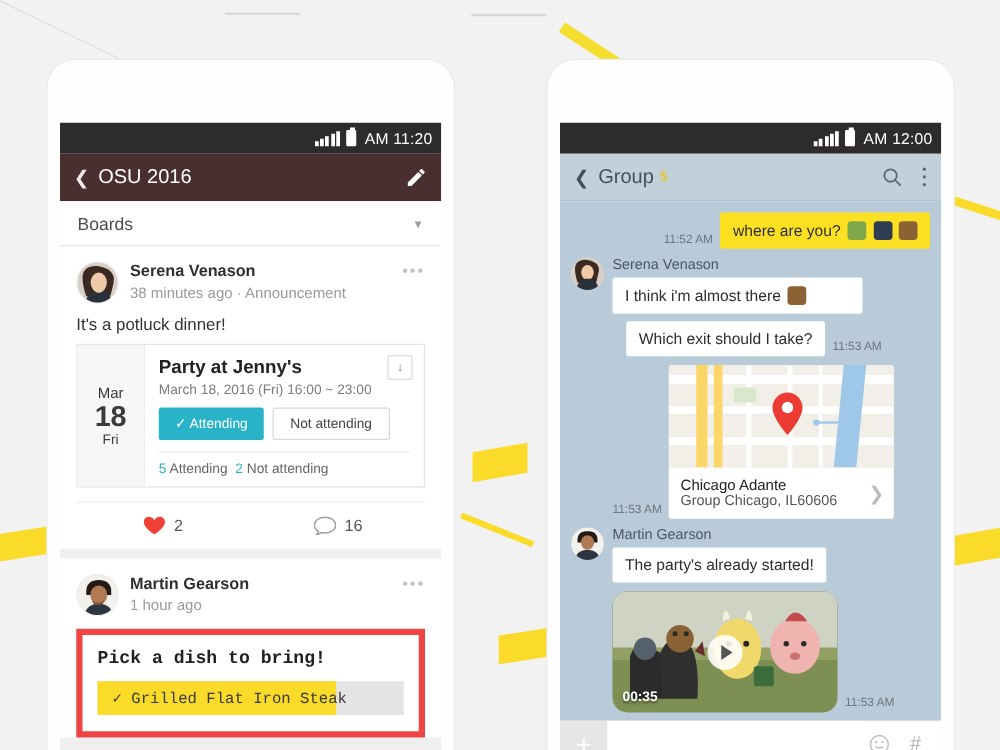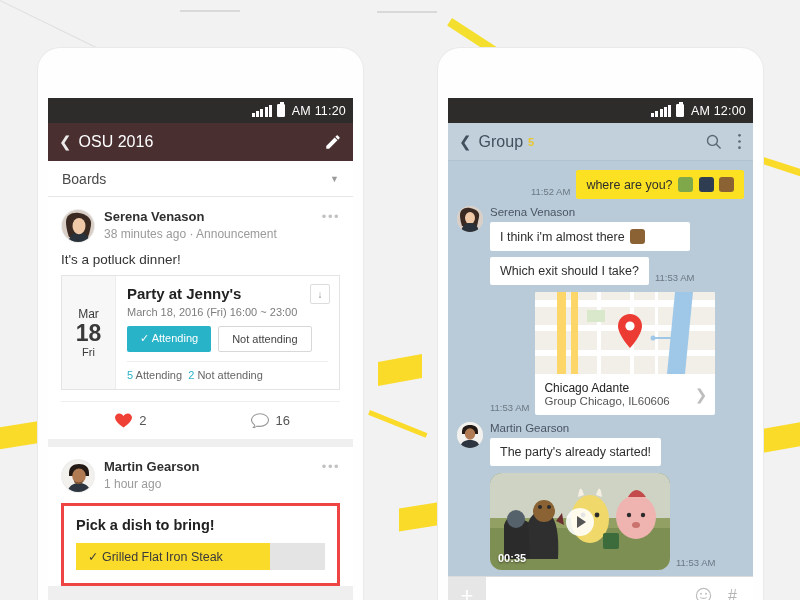--- a/index.html
+++ b/index.html
@@ -104,21 +104,21 @@
   .evcount b { color:#29b3c8; font-weight:normal; }
   .dl { position:absolute; right:9px; top:8px; width:20px; height:20px;
     border:1px solid #dcdcdc; border-radius:2px; display:flex;
     align-items:center; justify-content:center; color:#8a8a8a; font-size:10px;}
 
   .reacts { display:flex; align-items:center; border-top:1px solid #eee;
     margin-top:11px; }
   .react { flex:1; display:flex; align-items:center; justify-content:center;
     gap:7px; padding:11px 0; font-size:13px; color:#555; }
 
-  .poll { border:3px solid #ef4444; padding:11px 12px 13px; }
+  .poll { border:5px solid #ef4444; padding:11px 12px 13px;font-family:Liberation Mono, monospace; }
   .polltitle { font-size:14.5px; font-weight:bold; color:#222; margin-bottom:10px;}
   .pollbar { height:27px; background:#e4e4e4; display:flex; align-items:center;
     position:relative; }
   .pollfill { position:absolute; left:0; top:0; bottom:0; background:#fbdb2a; }
   .polllabel { position:relative; font-size:12.5px; color:#3a3a3a;
     padding-left:12px; }
 
   
   .hdr-r { height:38px; background:#c2d0dc; display:flex; align-items:center;
     padding:0 11px; color:#41505c; border-bottom:1px solid #b3c2cf; }
@@ -368,21 +368,21 @@
             <ellipse cx="13" cy="12" rx="5" ry="6" fill="#f0c9a8"></ellipse>
             <path d="M4 26c1-7 5-9 9-9s8 2 9 9z" fill="#29323a"></path>
           </svg>
         </div>
         <div>
           <div class="sender">Serena Venason</div>
           <div class="bub" style="margin-bottom:6px;">
             <span>I think i'm almost there</span>
             <span class="emoji" style="background:#8a6234"></span>
           </div>
-          <div style="display:flex;align-items:flex-end;">
+          <div style="display:flex;align-items:flex-end;margin-left:11px;">
             <div class="bub">Which exit should I take?</div>
             <span class="time">11:53 AM</span>
           </div>
         </div>
       </div>
 
       <div class="row" style="align-items:flex-end;margin-left:33px;">
         <span class="time" style="margin-left:0;margin-right:6px;">11:53 AM</span>
         <div class="mapcard">
           <div class="mapimg">

